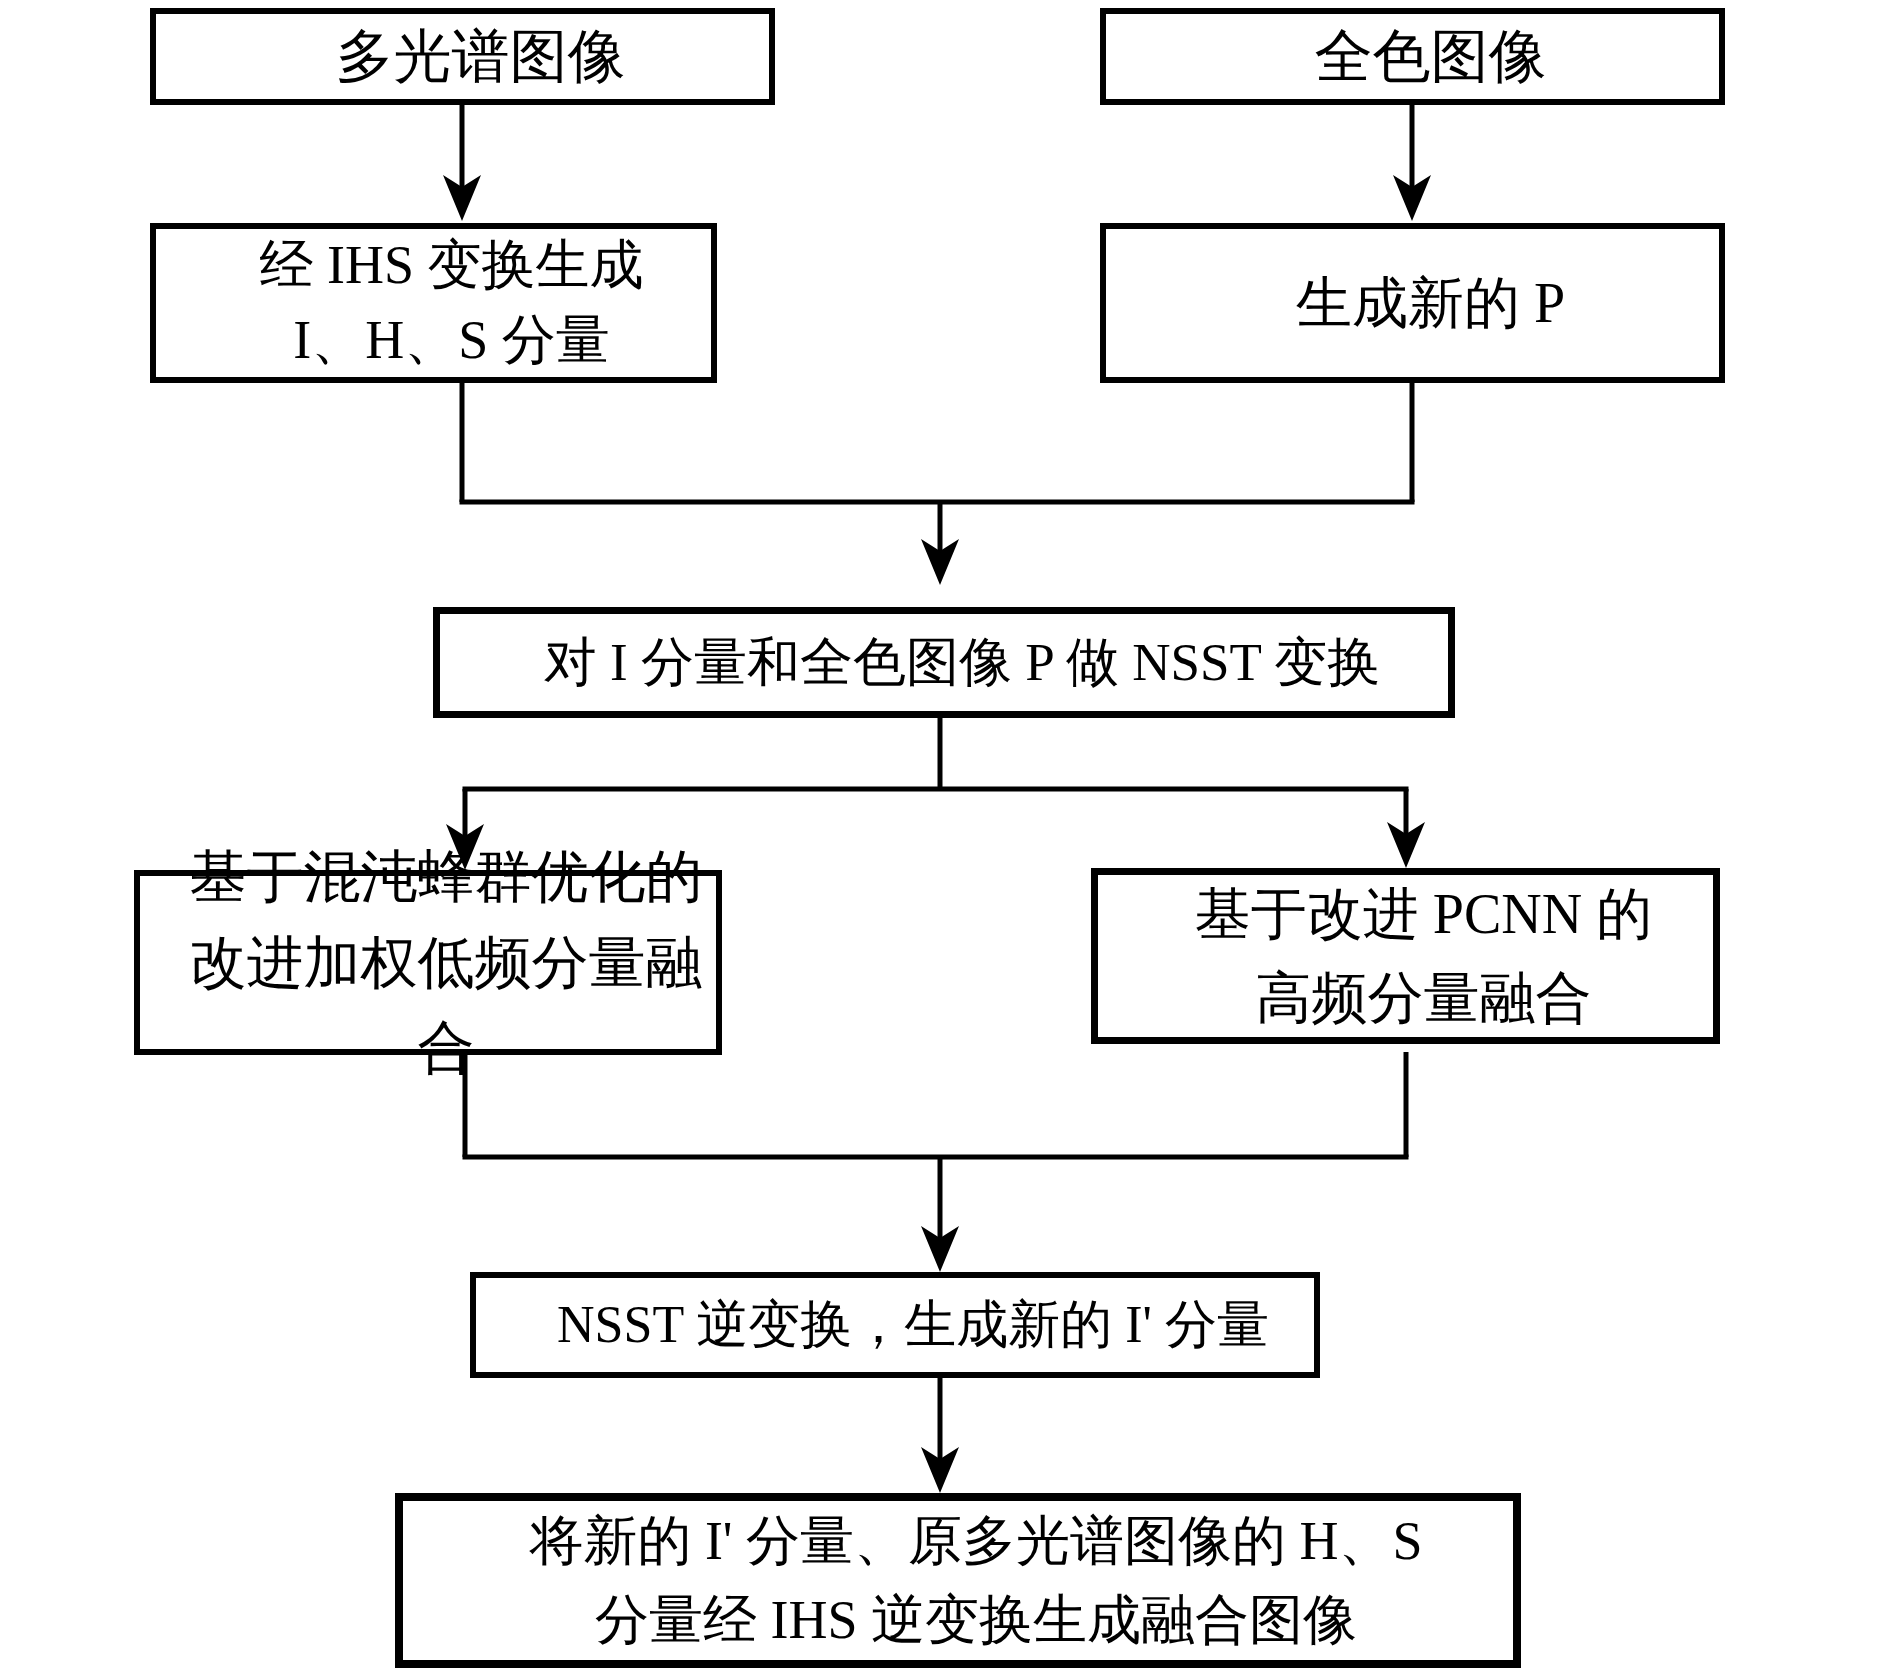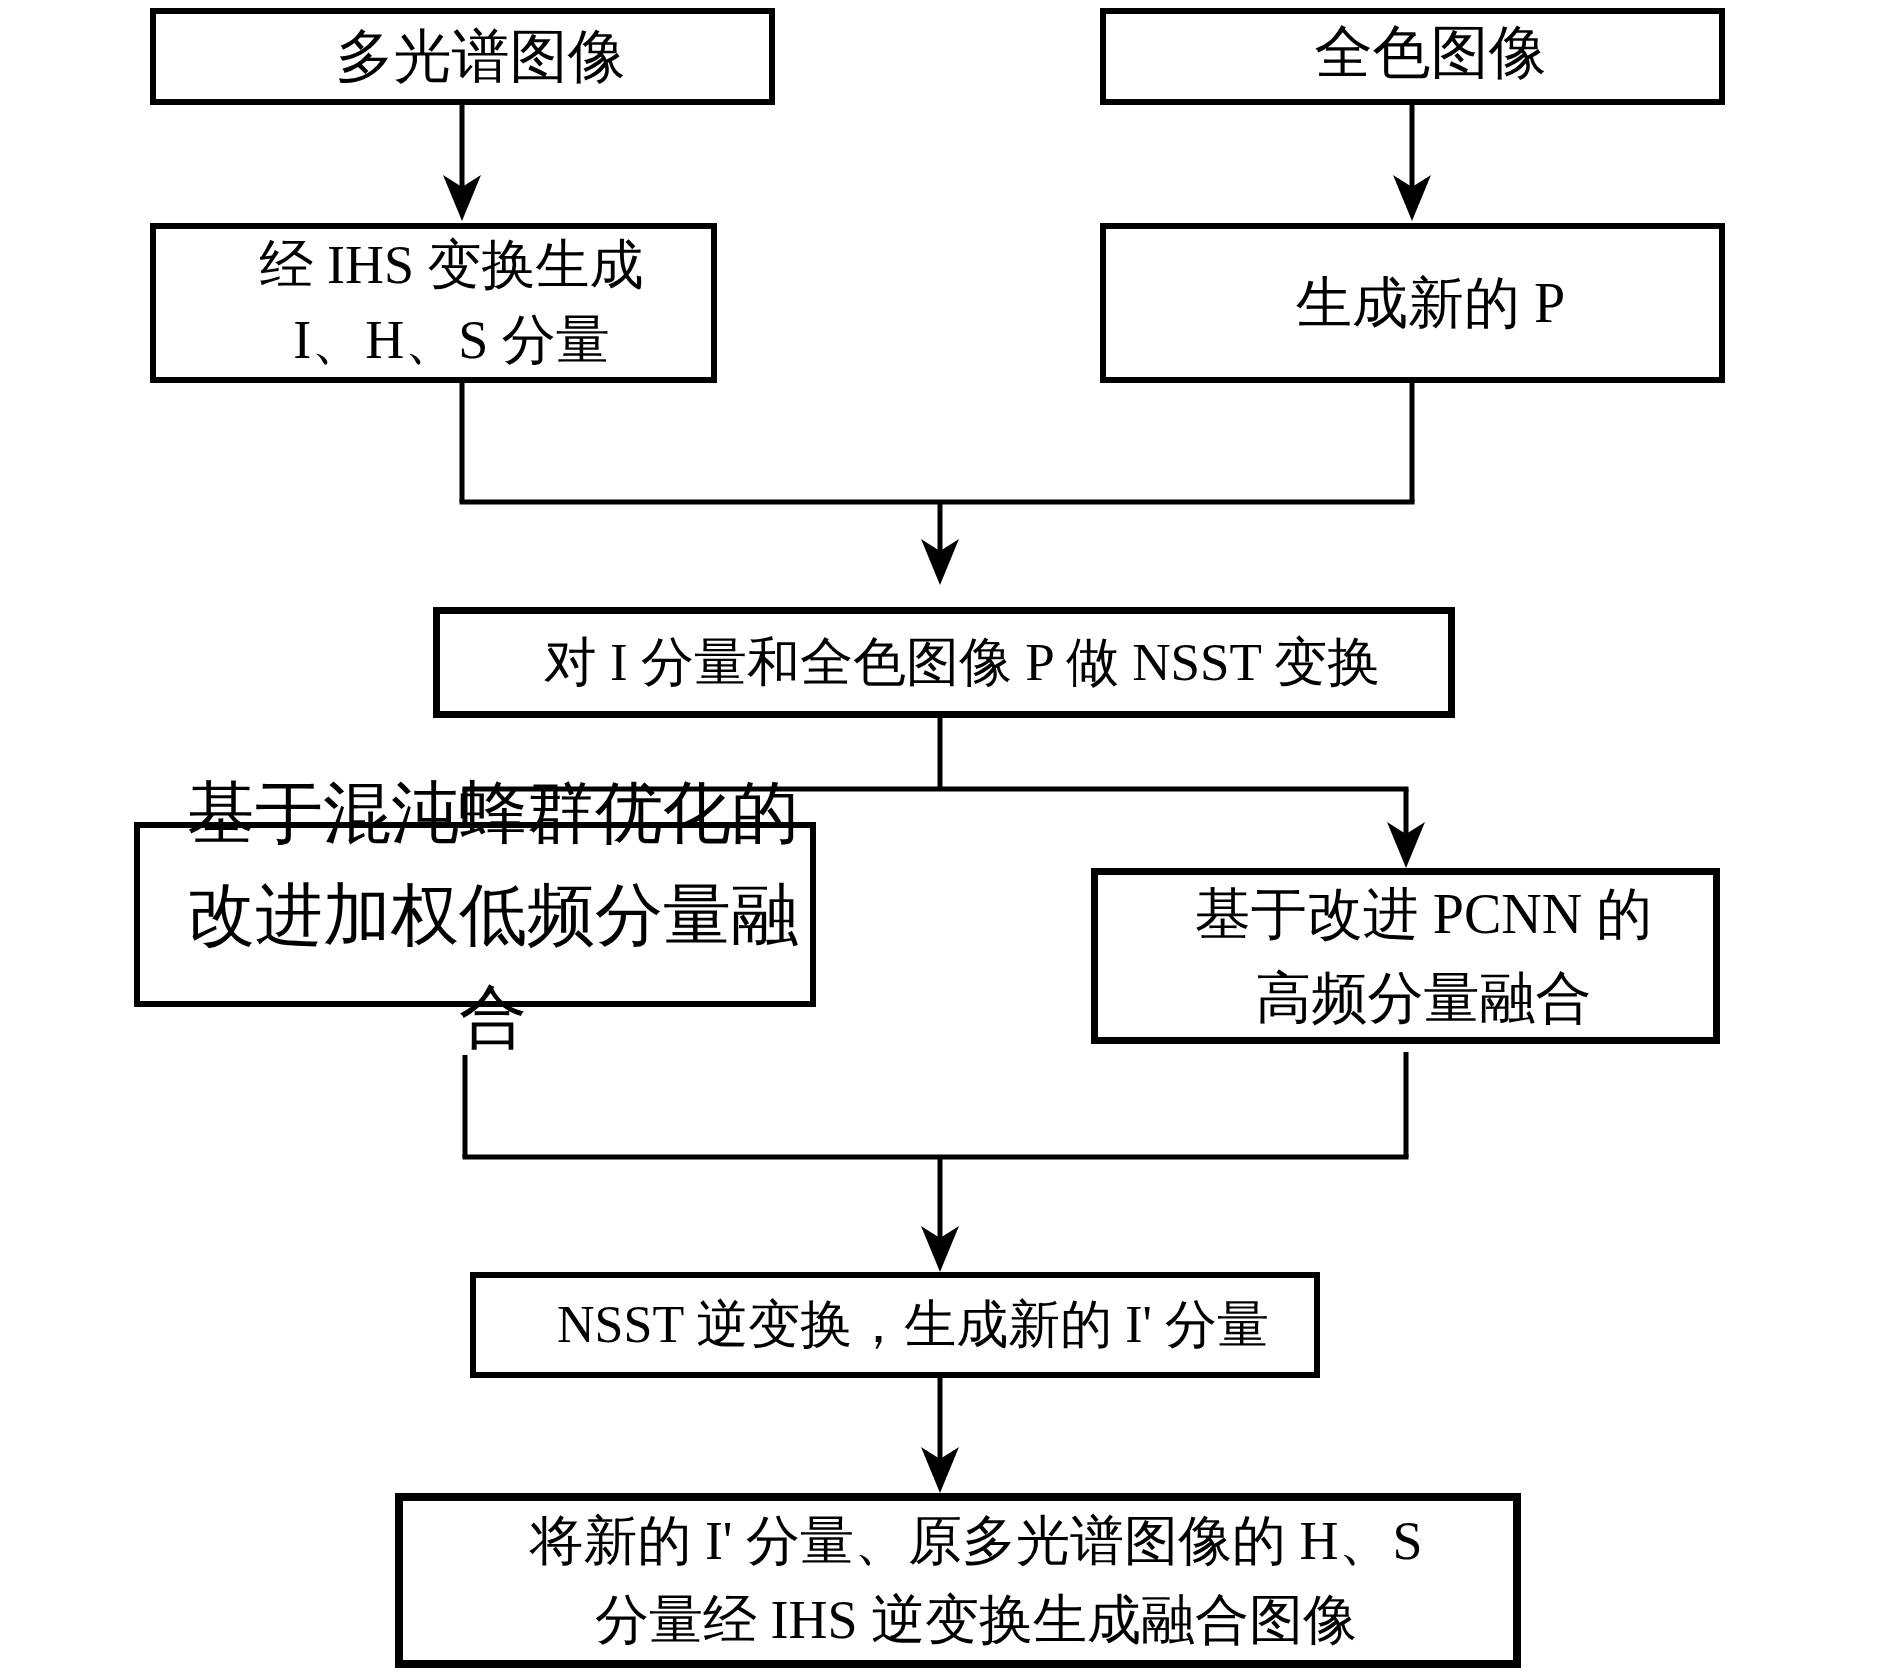--- a/index.html
+++ b/index.html
@@ -29,25 +29,25 @@
     background: #ffffff;
     display: flex;
     align-items: center;
     justify-content: center;
     text-align: center;
     white-space: pre-line;
     line-height: 1.4;
     padding-left: 36px;
   }
   .node-multispectral   { left:150px;  top:8px;    width:625px;  height:97px;  font-size:58px; }
-  .node-panchromatic    { left:1100px; top:8px;    width:625px;  height:97px;  font-size:58px;font-family:Liberation Mono, monospace; }
+  .node-panchromatic    { left:1100px; top:8px;    width:625px;  height:97px;  font-size:58px; }
   .node-ihs             { left:150px;  top:223px;  width:567px;  height:160px; font-size:54px; line-height:1.38; }
   .node-newpan          { left:1100px; top:223px;  width:625px;  height:160px; font-size:56px; }
   .node-nsst            { left:433px;  top:607px;  width:1022px; height:111px; font-size:53px; border-width:7px; }
-  .node-lowfreq         { left:134px;  top:822px;  width:682px;  height:185px; font-size:68px; line-height:1.5; }
+  .node-lowfreq         { left:134px;  top:870px;  width:588px;  height:185px; font-size:57px; line-height:1.5; }
   .node-highfreq        { left:1091px; top:868px;  width:629px;  height:176px; font-size:56px; line-height:1.5; border-width:7px; }
   .node-invnsst         { left:470px;  top:1272px; width:850px;  height:106px; font-size:52px; }
   .node-fused           { left:371px;  top:1493px; width:1126px; height:175px; font-size:54px; line-height:1.45; border-width:8px;margin-left:24px; }
   .conn {
     stroke: #000000;
     stroke-width: 5;
     fill: none;
   }
   .arrowhead {
     fill: #000000;

